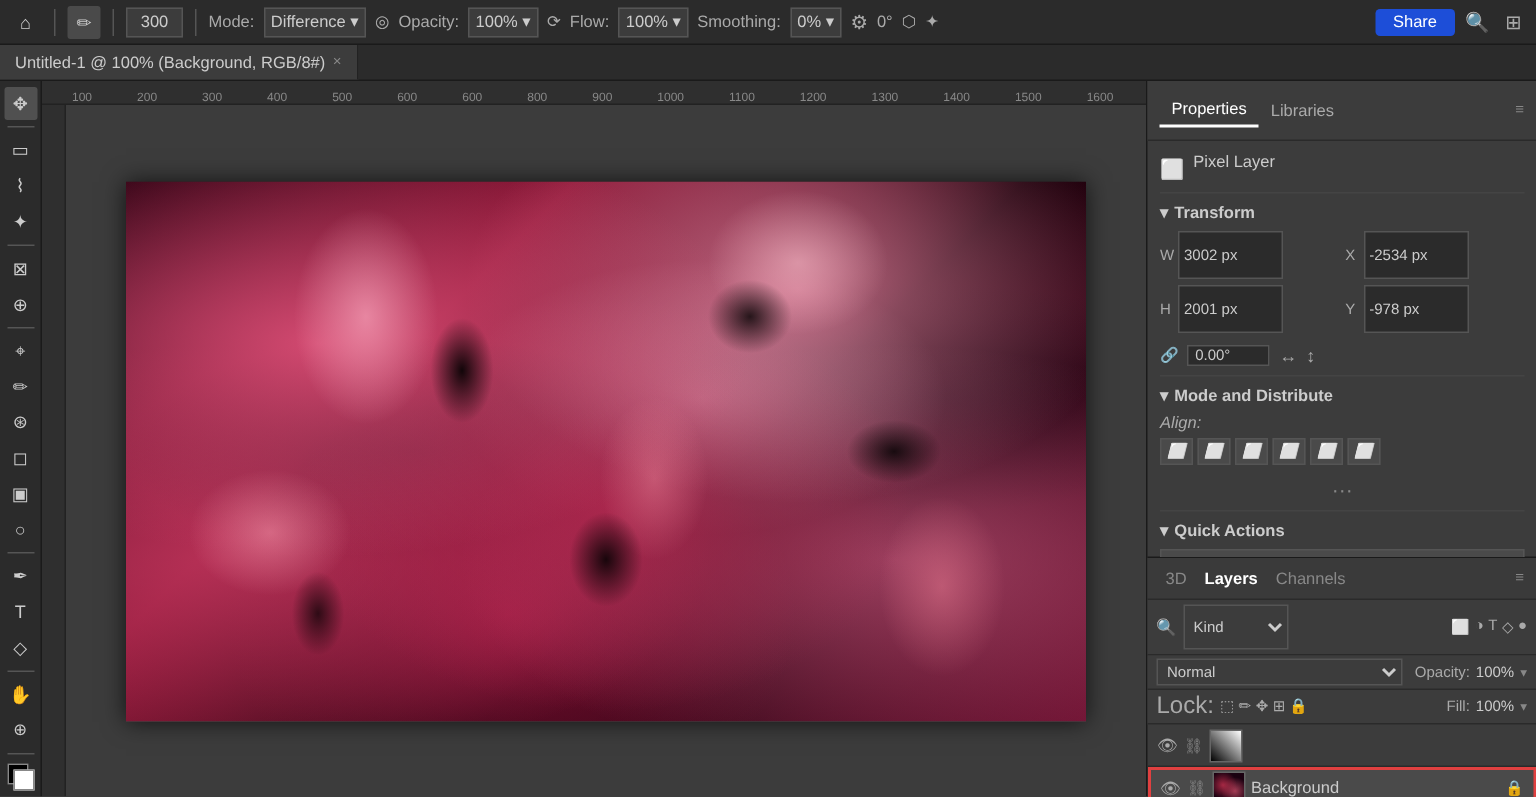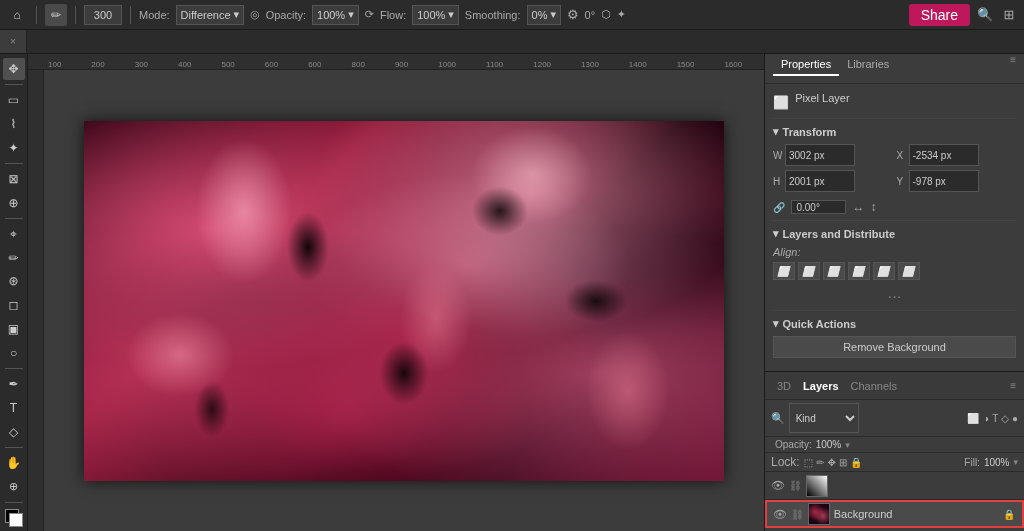--- a/index.html
+++ b/index.html
@@ -52,26 +52,26 @@
       background: #3c3c3c;
       border: 1px solid #555;
       color: #ccc;
       width: 38px; height: 20px;
       text-align: center;
       font-size: 11px;
       display: flex; align-items: center; justify-content: center;
     }
     .share-btn {
       margin-left: auto;
-      background: #be185d;
+      background: #1d4ed8;
       color: #fff;
       border: none;
       padding: 3px 12px;
       border-radius: 3px;
-      font-size: 14px;
+      font-size: 11px;
       cursor: pointer;
     }
     .toolbar-search-icon, .toolbar-view-icon {
       width: 18px; height: 18px;
       display: flex; align-items: center; justify-content: center;
       color: #aaa; cursor: pointer; font-size: 13px;
     }
 
     
     .tab-bar {
@@ -239,23 +239,23 @@
     .right-panel {
       width: 260px;
       background: #3c3c3c;
       border-left: 1px solid #1a1a1a;
       display: flex;
       flex-direction: column;
       flex-shrink: 0;
     }
     .right-panel-header {
       display: flex;
-      align-items: flex-start;
+      align-items: center;
       padding: 0 8px;
-      height: 30px;
+      height: 40px;
       background: #3c3c3c;
       border-bottom: 1px solid #2a2a2a;
     }
     .panel-tab {
       padding: 4px 8px;
       font-size: 11px;
       cursor: pointer;
       color: #aaa;
     }
     .panel-tab.active { color: #fff; border-bottom: 2px solid #fff; }
@@ -309,21 +309,21 @@
     .transform-field {
       display: flex;
       align-items: center;
       gap: 2px;
     }
     .transform-field label { color: #aaa; font-size: 10px; width: 10px; }
     .transform-field input {
       background: #2b2b2b;
       border: 1px solid #555;
       color: #ccc;
-      height: 22px;
+      height: 32px;
       padding: 0 3px;
       font-size: 10px;
       width: 70px;
     }
     .lock-icon-small { color: #888; font-size: 10px; }
     .divider { height: 1px; background: #444; margin: 6px 0; }
     .align-section { margin-bottom: 8px; font-style: italic; }
     .align-buttons { display: flex; gap: 3px; flex-wrap: wrap; }
     .align-btn {
       width: 22px; height: 18px;
@@ -416,21 +416,21 @@
     .layers-opacity-val { color: #ccc; font-size: 10px; }
 
     .layers-lock-row {
       display: flex;
       align-items: center;
       padding: 2px 6px;
       gap: 4px;
       background: #3c3c3c;
       border-bottom: 1px solid #2a2a2a;
     }
-    .layers-lock-label { color: #aaa; font-size: 12px; }
+    .layers-lock-label { color: #aaa; font-size: 16px; }
     .layers-lock-icons { display: flex; gap: 3px; }
     .layers-lock-icon { color: #aaa; font-size: 10px; }
     .fill-row { display: flex; align-items: center; gap: 4px; margin-left: auto; }
     .fill-label { color: #aaa; font-size: 10px; }
     .fill-val { color: #ccc; font-size: 10px; }
 
     .layers-list { flex: 1; overflow-y: auto; }
     .layer-item {
       display: flex;
       align-items: center;
@@ -515,20 +515,21 @@
   <span class="toolbar-label">0°</span>
   <span class="toolbar-label">⬡</span>
   <span class="toolbar-label">✦</span>
   <button class="share-btn">Share</button>
   <div class="toolbar-search-icon">🔍</div>
   <div class="toolbar-view-icon">⊞</div>
 </div>
 
 <div class="tab-bar">
   <div class="tab-item">
+    <span>Untitled-1 @ 100% (Background, RGB/8#)</span>
     <span class="tab-close">×</span>
   </div>
 </div>
 
 <div class="main-content">
 
   <div class="left-toolbar">
     <div class="tool-btn active">✥</div>
     <div class="tool-sep"></div>
     <div class="tool-btn">▭</div>
@@ -635,21 +636,21 @@
         <span class="lock-icon-small">🔗</span>
         <input type="text" class="prop-input" value="0.00°" style="width: 55px;">
         <span style="color:#aaa; font-size:12px;">↔</span>
         <span style="color:#aaa; font-size:12px;">↕</span>
       </div>
 
       <div class="divider"></div>
 
       <div class="prop-section-title">
         <span>▾</span>
-        <span>Layers and Distribute</span>
+        <span>Mode and Distribute</span>
       </div>
       <div class="align-section">
         <span class="prop-label">Align:</span>
         <div class="align-buttons" style="margin-top:4px;">
           <div class="align-btn">⬜</div>
           <div class="align-btn">⬜</div>
           <div class="align-btn">⬜</div>
           <div class="align-btn">⬜</div>
           <div class="align-btn">⬜</div>
           <div class="align-btn">⬜</div>
@@ -685,20 +686,23 @@
         <div class="layers-icons">
           <span class="layers-icon">⬜</span>
           <span class="layers-icon">◑</span>
           <span class="layers-icon">T</span>
           <span class="layers-icon">◇</span>
           <span class="layers-icon">●</span>
         </div>
       </div>
 
       <div class="layers-blend-row">
+        <select class="layers-blend-dropdown">
+          <option>Normal</option>
+        </select>
         <span class="layers-opacity-label">Opacity:</span>
         <span class="layers-opacity-val">100%</span>
         <span style="color:#888; font-size:9px;">▾</span>
       </div>
 
       <div class="layers-lock-row">
         <span class="layers-lock-label">Lock:</span>
         <div class="layers-lock-icons">
           <span class="layers-lock-icon">⬚</span>
           <span class="layers-lock-icon">✏</span>

